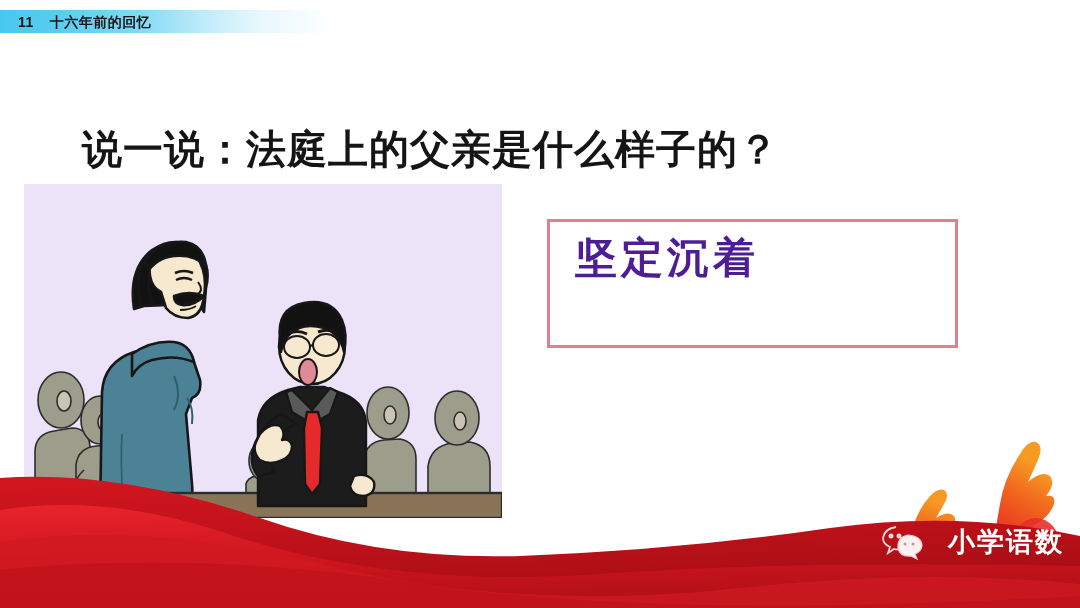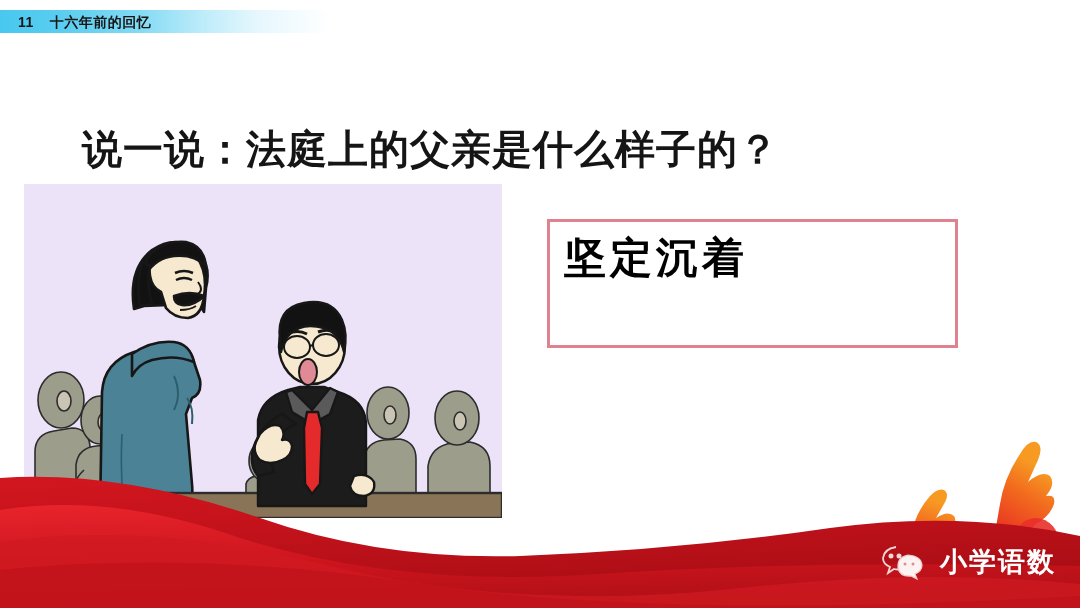--- a/index.html
+++ b/index.html
@@ -81,49 +81,49 @@
     left: 547px;
     top: 219px;
     width: 411px;
     height: 129px;
     border: 3px solid #e0818f;
     background: #ffffff;
     box-sizing: border-box;
   }
   .answer-line {
     position: absolute;
-    left: 14px;
+    left: 25px;
     font-family: "Liberation Serif", "DejaVu Serif", serif;
     font-size: 42px;
     font-weight: 600;
-    color: #000000;
+    color: #4c1d95;
     letter-spacing: 4px;
     white-space: nowrap;
   }
   #answer-line-1 { top: 8px; }
   #answer-line-2 { top: 62px; }
 
   
   #bottom-deco {
     position: absolute;
     left: 0;
     top: 370px;
     width: 1080px;
     height: 238px;
     pointer-events: none;
   }
   #bottom-deco svg { display: block; }
 
   #wechat-brand {
     position: absolute;
     left: 880px;
-    top: 543px;
+    top: 523px;
     display: flex;
     align-items: center;
-    gap: 16px;
+    gap: 24px;
   }
   #wechat-icon { display: block; }
   #brand-text {
     font-family: "Liberation Serif", "DejaVu Serif", serif;
     font-size: 27px;
     font-weight: bold;
     color: #ffffff;
     letter-spacing: 2px;
     text-shadow: 0 0 2px rgba(200,30,30,0.25);
     white-space: nowrap;

